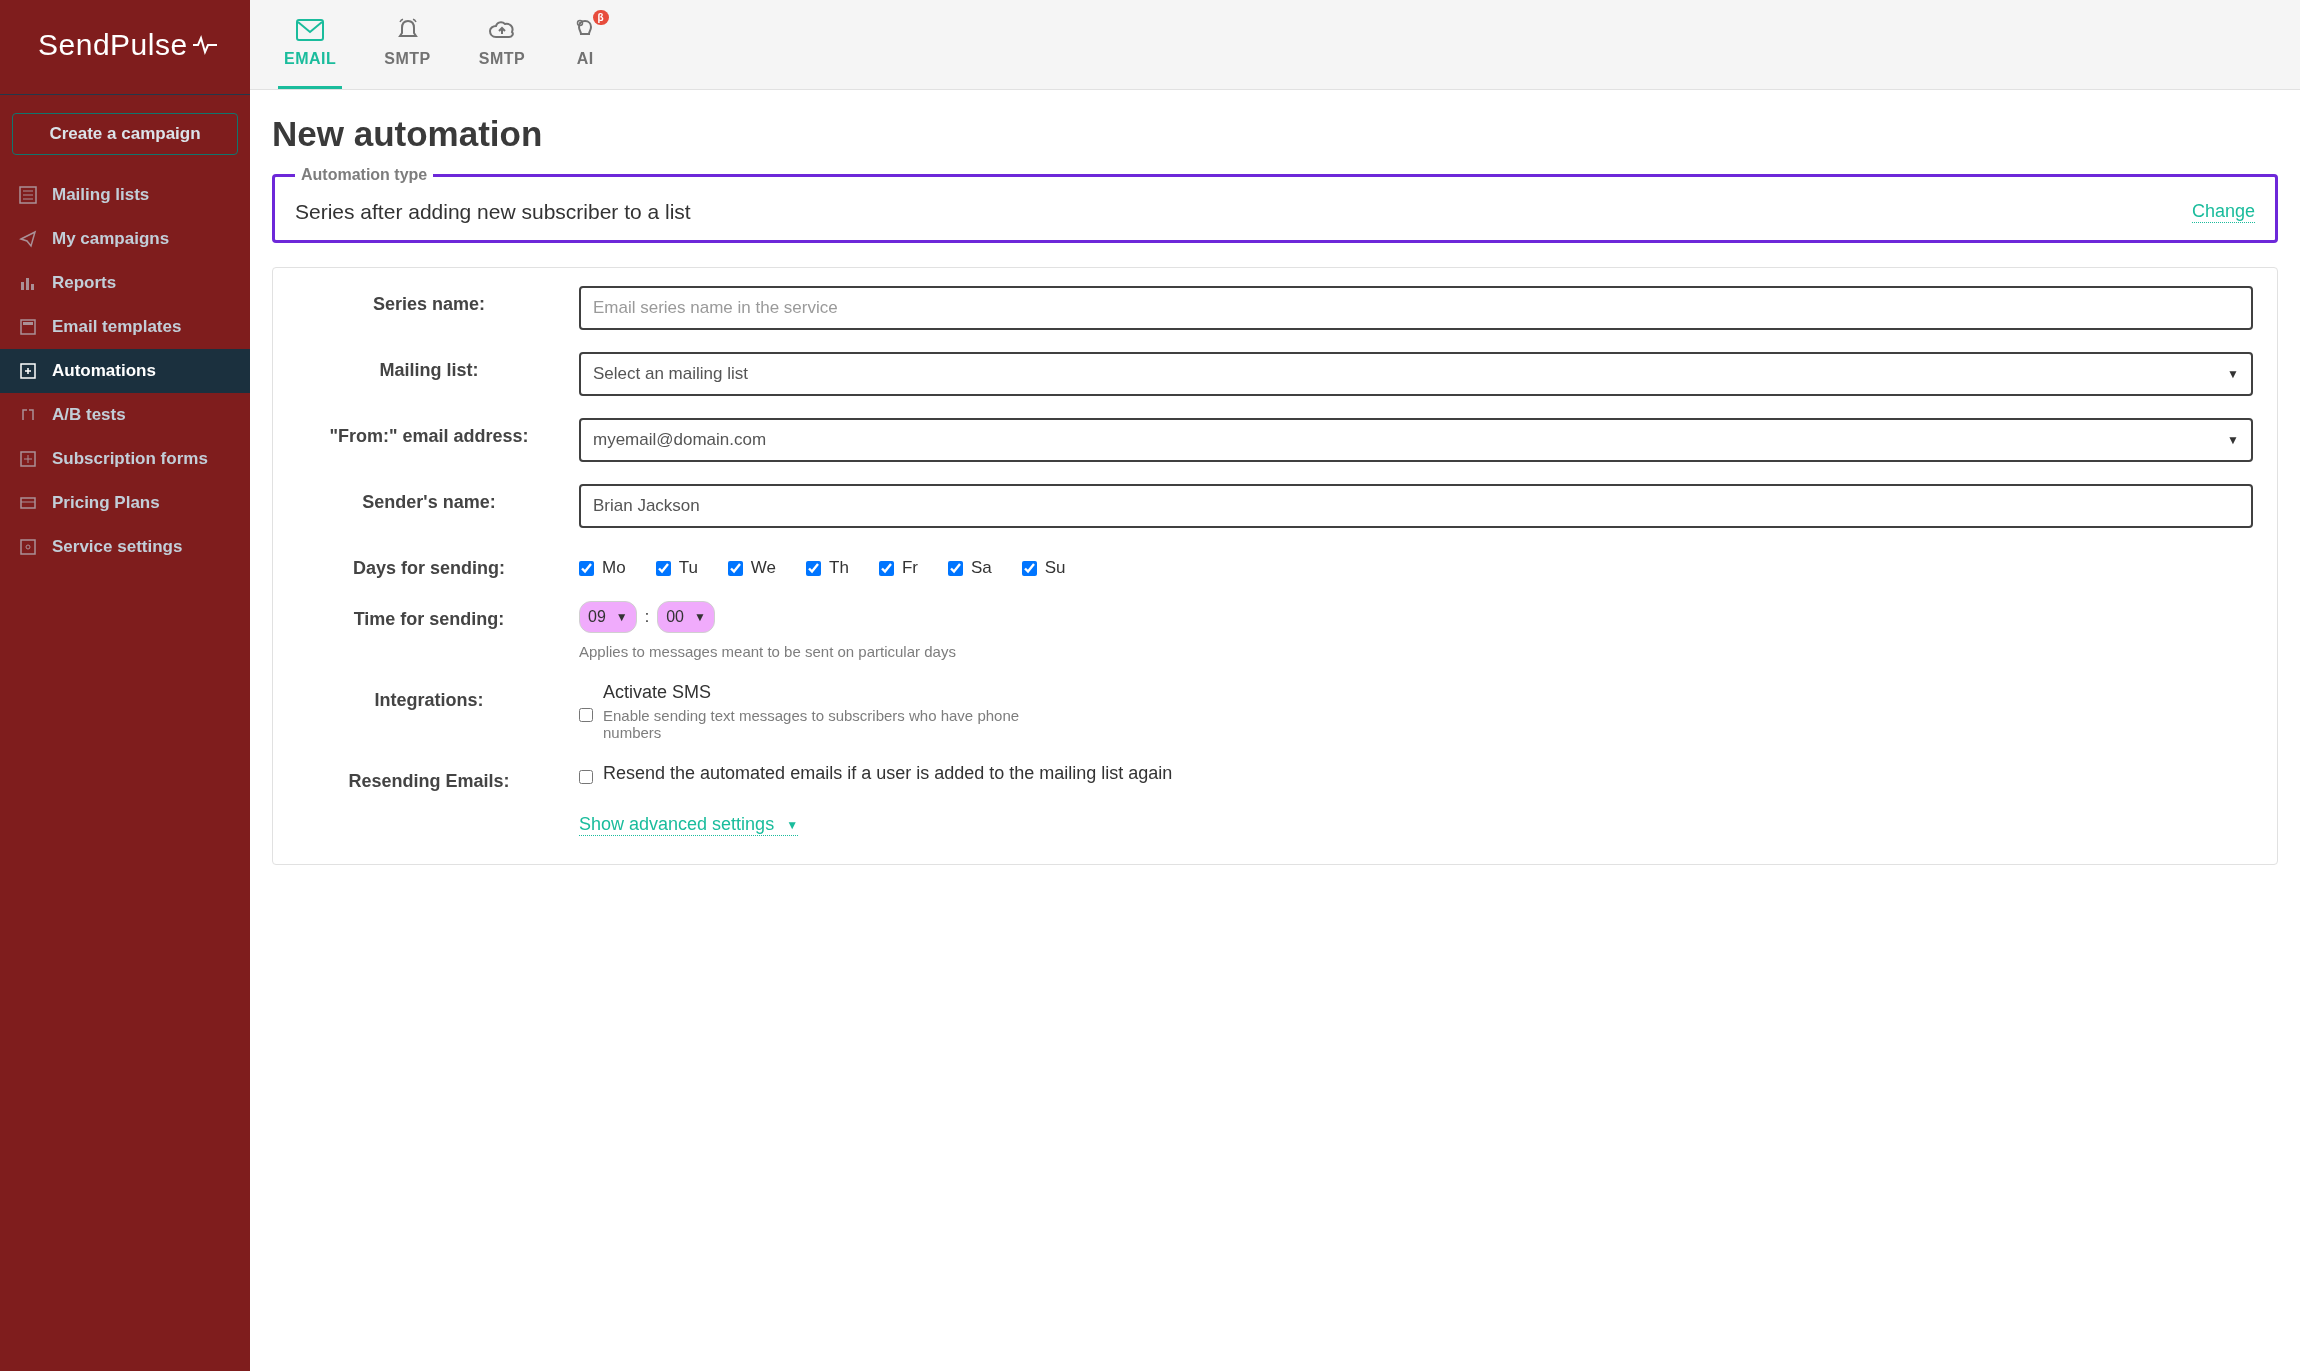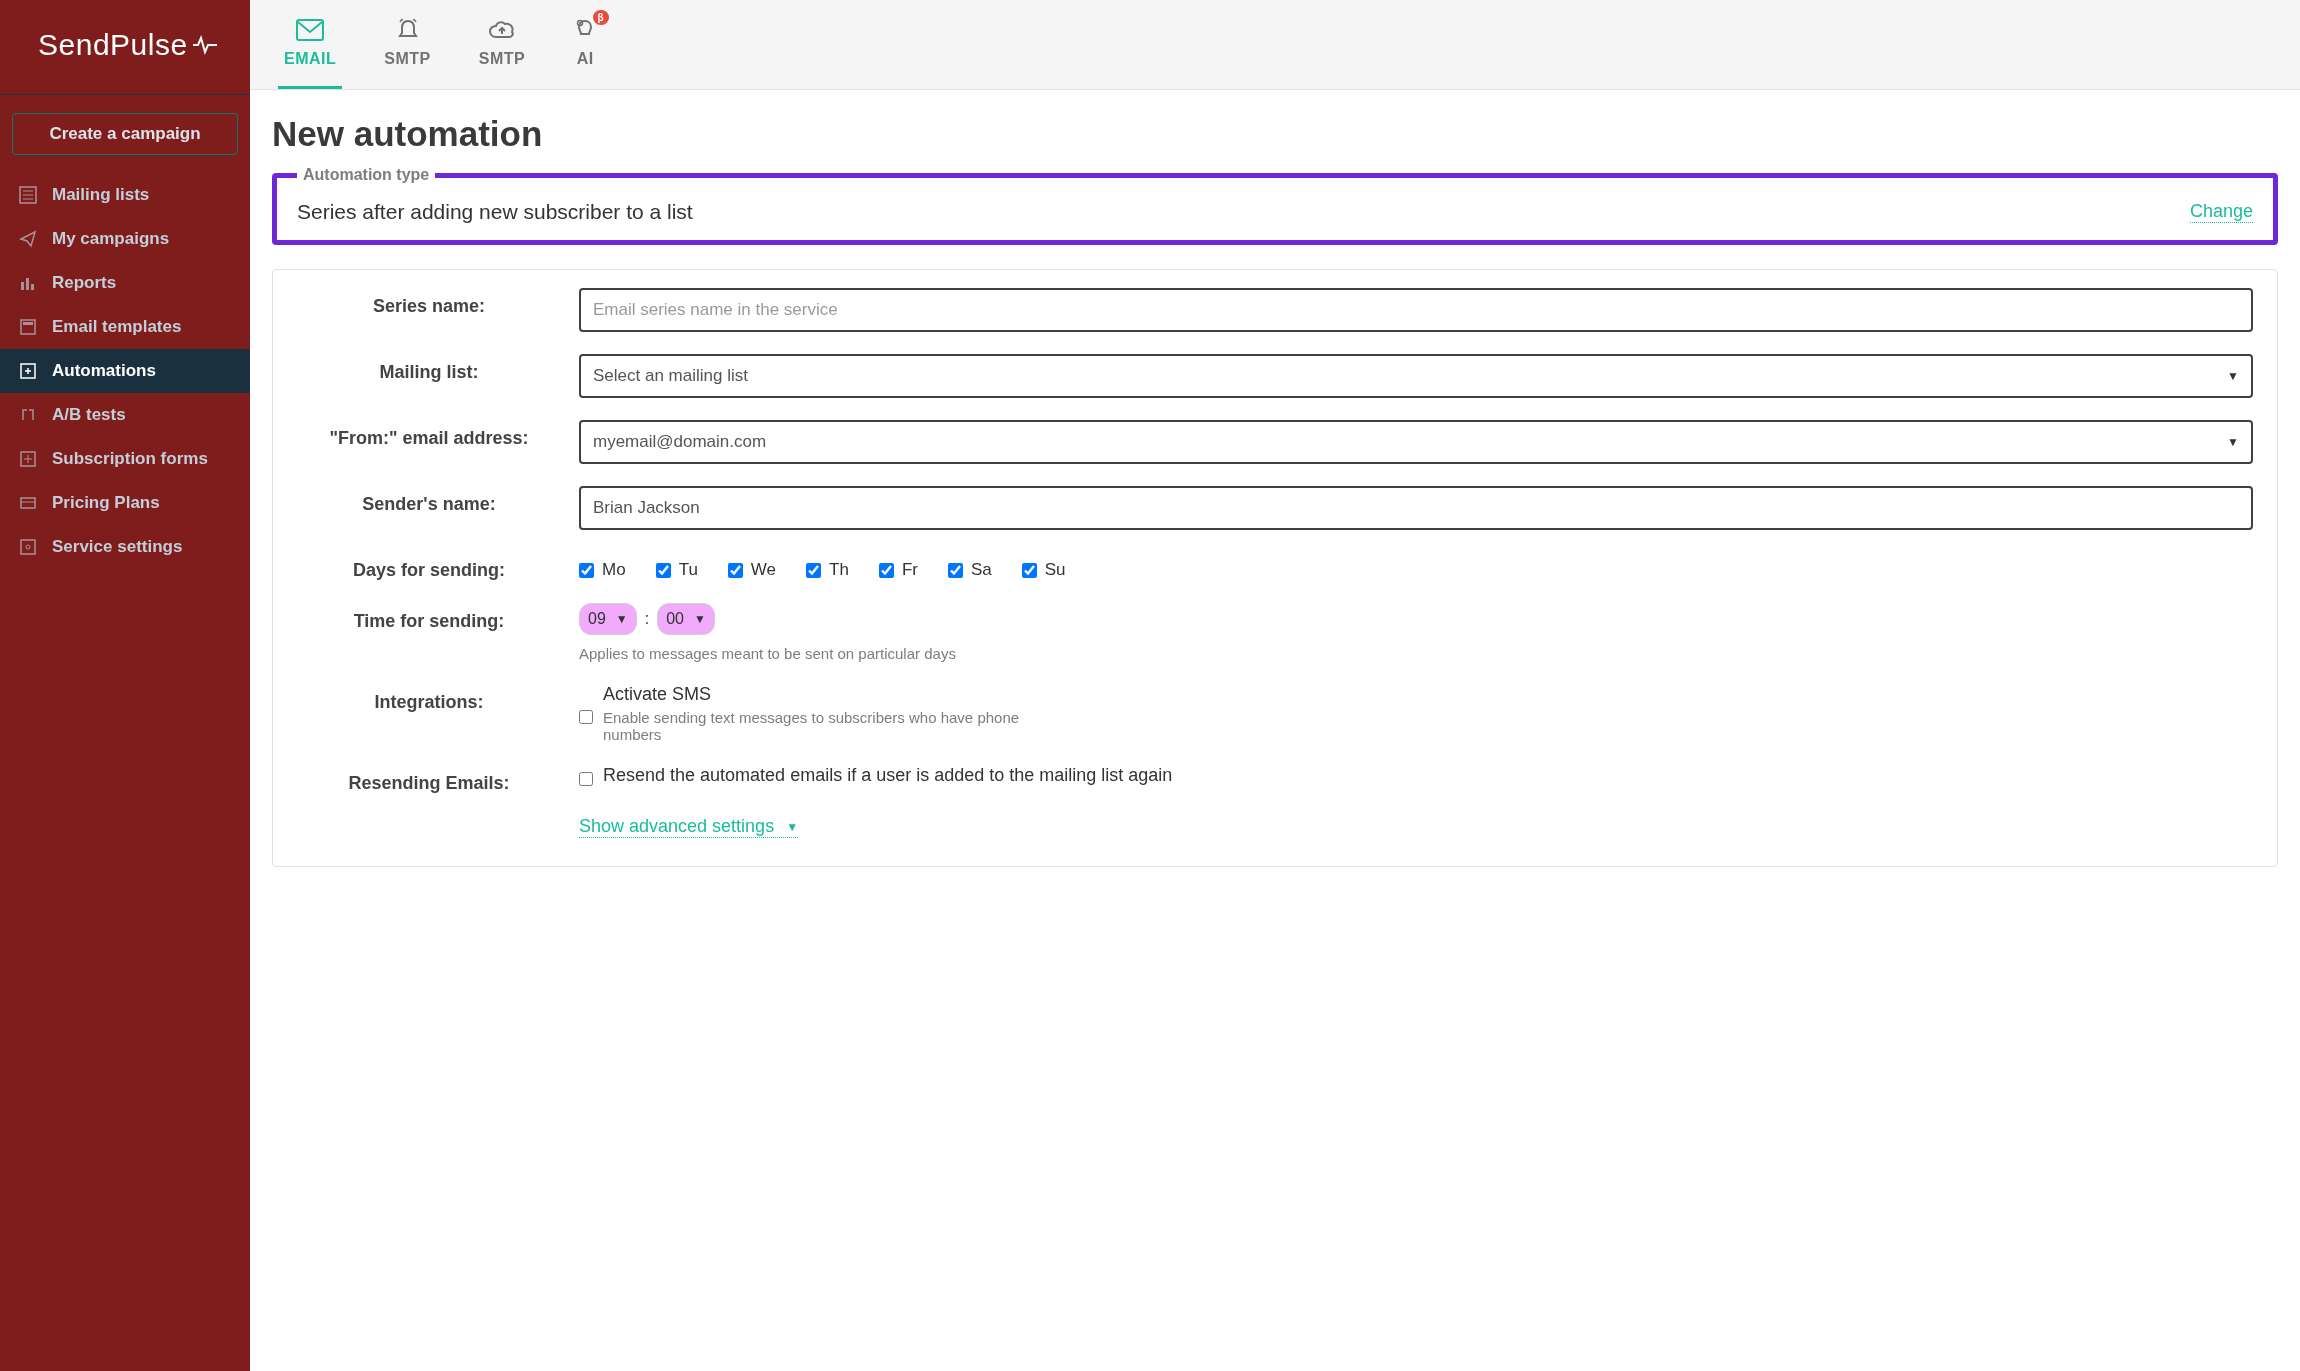--- a/index.html
+++ b/index.html
@@ -25,21 +25,21 @@
 .topbar { background: #f5f5f5; border-bottom: 1px solid #e1e1e1; padding: 0 28px; display: flex; align-items: flex-end; height: 90px; gap: 36px; }
 .toptab { display: flex; flex-direction: column; align-items: center; gap: 8px; padding: 14px 6px 18px; color: #727272; font-size: 16px; font-weight: 700; letter-spacing: 0.5px; cursor: pointer; border-bottom: 3px solid transparent; position: relative; }
 .toptab.active { color: #1abc9c; border-bottom-color: #1abc9c; }
 .toptab .toptab-icon { height: 24px; display: flex; align-items: center; }
 .badge-beta { position: absolute; top: 6px; right: -6px; background: #e74c3c; color:#fff; font-size:10px; border-radius:10px; padding:2px 5px; font-weight:700; }
 
 
 .content { padding: 24px 22px; }
 .page-title { font-size: 35px; font-weight: 700; color: #3a3a3a; margin-bottom: 12px; }
 
-fieldset.box { border: 5px solid #6d28d9; border-radius: 4px; padding: 16px 20px; background: #fff; margin-bottom: 24px; }
+fieldset.box { border: 3px solid #6d28d9; border-radius: 4px; padding: 16px 20px; background: #fff; margin-bottom: 24px; }
 fieldset.box > legend { color: #7d7d7d; font-size: 16px; font-weight: 600; padding: 0 6px; }
 .auto-type-row { display: flex; align-items: center; justify-content: space-between; }
 .auto-type-text { font-size: 21px; color: #333; }
 .change-link { color: #1abc9c; font-size: 18px; text-decoration: none; border-bottom: 1px dotted #1abc9c; cursor: pointer; }
 
 .form-panel { border: 1px solid #e1e1e1; border-radius: 4px; padding: 18px 24px 28px; }
 .form-row { display: flex; align-items: flex-start; margin-bottom: 22px; }
 .form-label { width: 282px; text-align: center; padding-right: 18px; font-size: 18px; font-weight: 700; color: #444; padding-top: 8px; }
 .form-control-wrap { flex: 1; }
 .text-input, .select-like { width: 100%; border: 2px solid #404040; border-radius: 4px; padding: 10px 12px; font-size: 17px; color: #555; background:#fff; }

